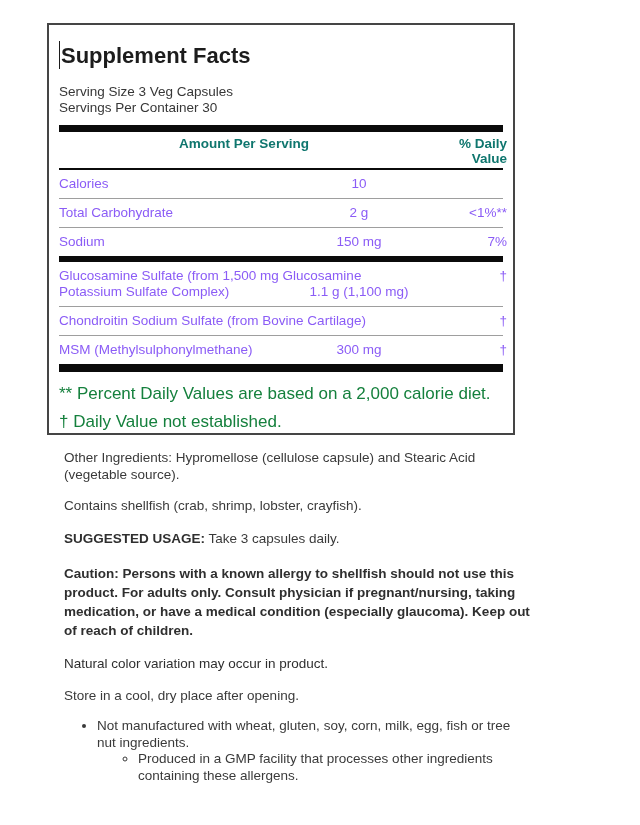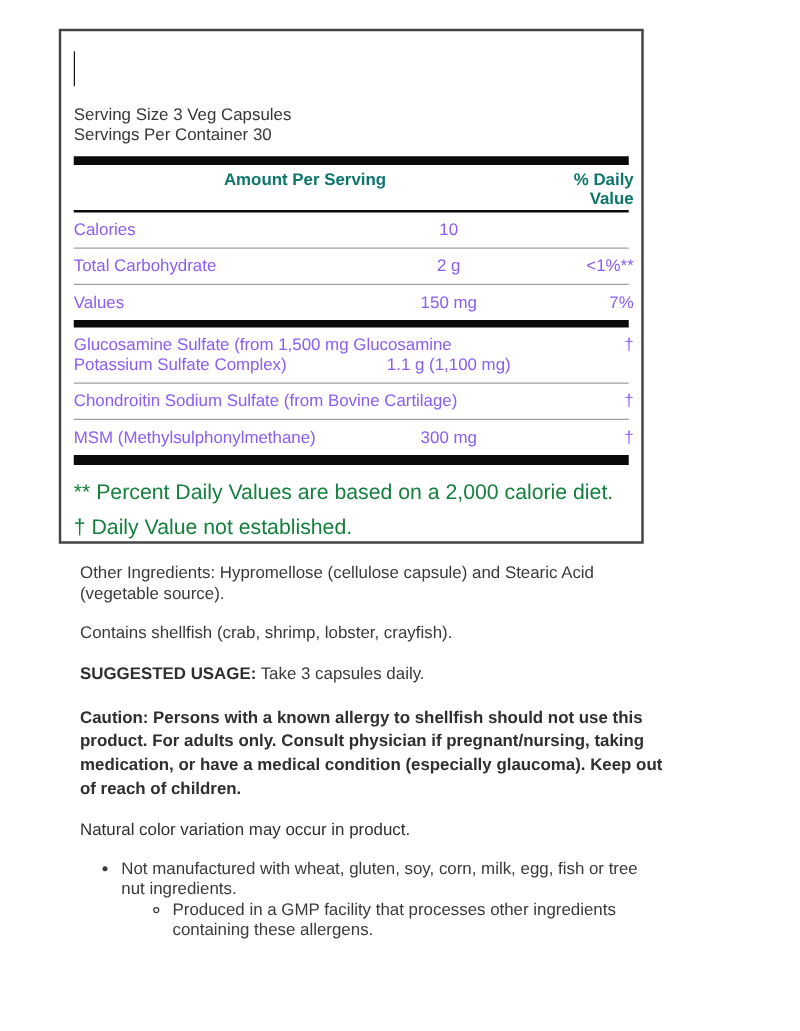--- a/index.html
+++ b/index.html
@@ -101,20 +101,21 @@
   ul.sub-list { margin: 0; padding-left: 41px; list-style-type: circle; }
 </style>
 </head>
 <body>
 
 <div class="page">
 
   <div class="panel">
     <div class="panel-title">
       <span class="caret"></span>
+      <span>Supplement Facts</span>
     </div>
 
     <div class="serving-block">
       <div>Serving Size 3 Veg Capsules</div>
       <div>Servings Per Container 30</div>
     </div>
 
     <div class="bar-top"></div>
 
     <div class="facts-header">
@@ -129,21 +130,21 @@
           <span class="c-dv"></span>
         </div>
         <div class="bar-thin"></div>
         <div class="frow">
           <span class="c-name">Total Carbohydrate</span>
           <span class="c-amt">2 g</span>
           <span class="c-dv">&lt;1%**</span>
         </div>
         <div class="bar-thin"></div>
         <div class="frow">
-          <span class="c-name">Values</span>
+          <span class="c-name">Sodium</span>
           <span class="c-amt">150 mg</span>
           <span class="c-dv">7%</span>
         </div>
         <div class="bar-thick"></div>
         <div class="frow">
           <span class="c-name-span">Glucosamine Sulfate (from 1,500 mg Glucosamine</span>
           <span class="c-dv">†</span>
           <span class="c-name2">Potassium Sulfate Complex)</span>
           <span class="c-amt2">1.1 g (1,100 mg)</span>
         </div>
@@ -165,20 +166,21 @@
     <p class="footnote">** Percent Daily Values are based on a 2,000 calorie diet.</p>
     <p class="footnote">† Daily Value not established.</p>
   </div>
 
   <div class="below">
     <p class="p-other">Other Ingredients: Hypromellose (cellulose capsule) and Stearic Acid (vegetable source).</p>
     <p class="p-contains">Contains shellfish (crab, shrimp, lobster, crayfish).</p>
     <p class="p-usage"><span class="bold-label">SUGGESTED USAGE:</span><span> Take 3 capsules daily.</span></p>
     <p class="p-caution">Caution: Persons with a known allergy to shellfish should not use this product. For adults only. Consult physician if pregnant/nursing, taking medication, or have a medical condition (especially glaucoma). Keep out of reach of children.</p>
     <p class="p-color">Natural color variation may occur in product.</p>
+    <p class="p-storage">Store in a cool, dry place after opening.</p>
     <ul class="allergen-list">
       <li>Not manufactured with wheat, gluten, soy, corn, milk, egg, fish or tree nut ingredients.</li>
       <ul class="sub-list">
         <li>Produced in a GMP facility that processes other ingredients containing these allergens.</li>
       </ul>
     </ul>
   </div>
 
 </div>
 

